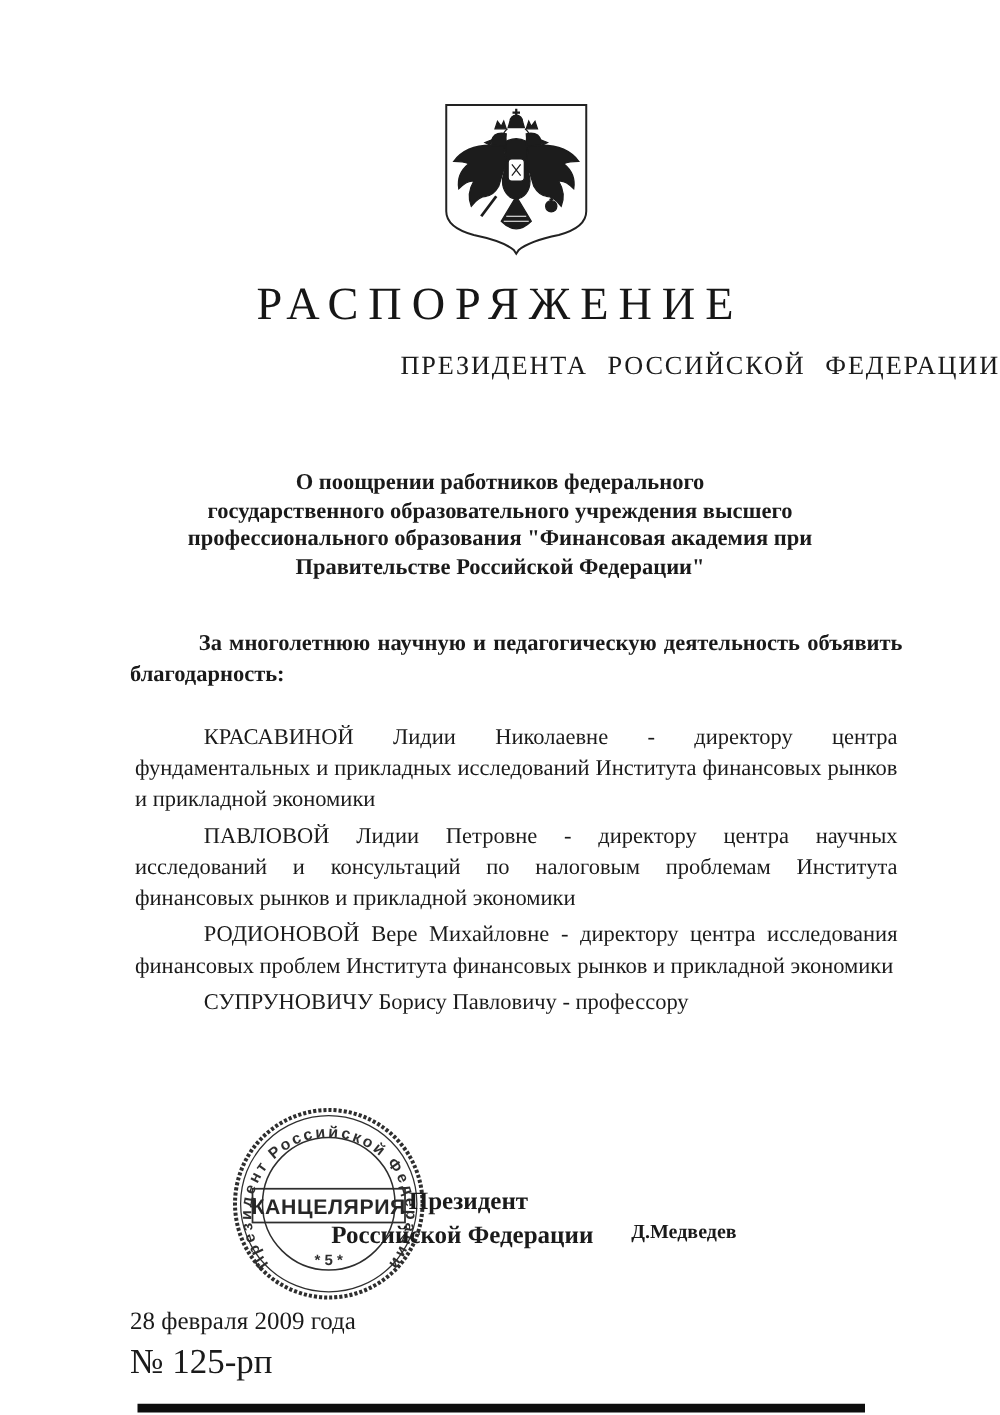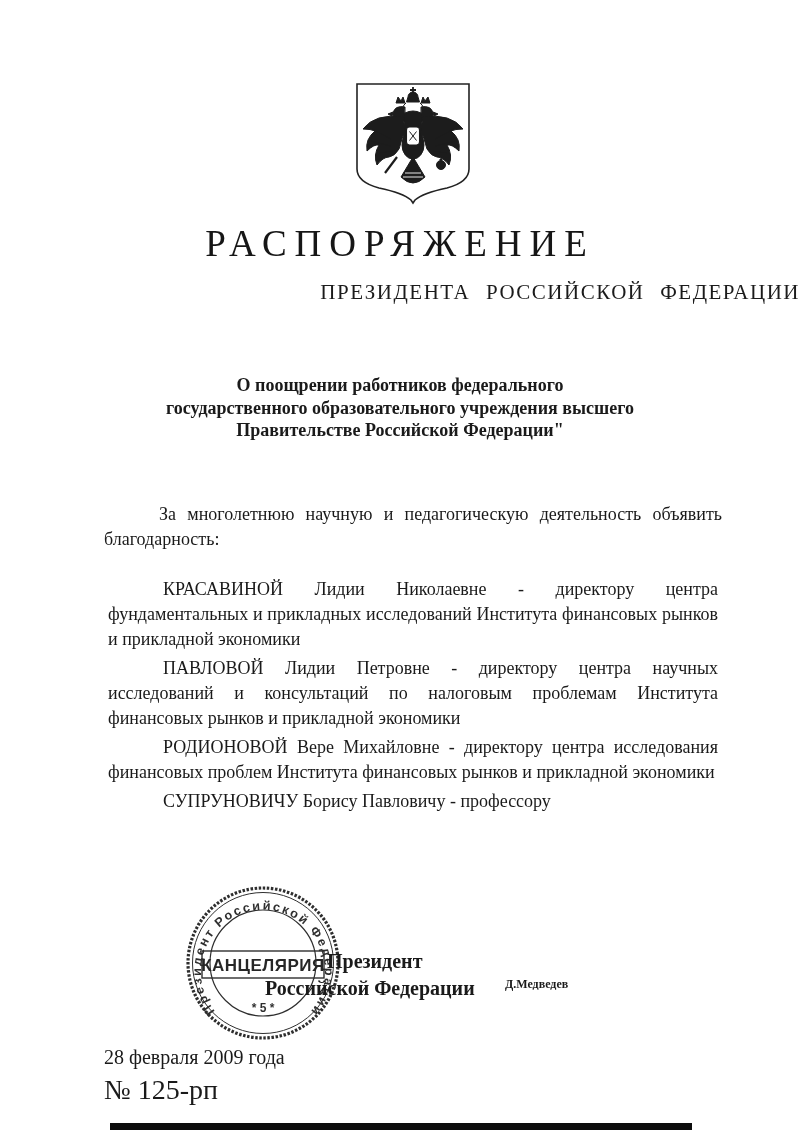--- a/index.html
+++ b/index.html
@@ -29,40 +29,40 @@
   }
   .subject{
     position:absolute;left:90px;top:374px;width:620px;
     text-align:center;font-weight:bold;font-size:18px;line-height:22.5px;
   }
   .body-block{
     position:absolute;left:104px;top:502px;width:618px;
     font-size:18px;line-height:25px;
   }
   .preamble{
-    margin:0 0 25px 0;font-weight:normal;text-align:justify;text-indent:55px;
+    margin:0 0 25px 0;font-weight:bold;text-align:justify;text-indent:55px;
   }
   .recipient{
     margin:4px;text-align:justify;text-indent:55px;
   }
   .stamp{
     position:absolute;left:178px;top:878px;width:170px;height:170px;
     opacity:.92;z-index:1;
   }
   .sig-line1{
     position:absolute;left:327px;top:950px;
     font-weight:bold;font-size:20px;z-index:2;
   }
   .sig-line2{
     position:absolute;left:265px;top:977px;
     font-weight:bold;font-size:20px;z-index:2;
   }
   .sig-name{
     position:absolute;left:505px;top:977px;
-    font-weight:bold;font-size:12px;z-index:2;
+    font-weight:bold;font-size:16px;z-index:2;
   }
   .doc-date{
     position:absolute;left:104px;top:1046px;font-size:20px;
   }
   .doc-number{
     position:absolute;left:104px;top:1074px;font-size:28px;
   }
   .footer-bar{
     position:absolute;left:110px;top:1123px;width:582px;height:7px;
     background:#0d0d0d;
@@ -114,20 +114,21 @@
     <rect x="59.5" y="48" width="13" height="18" rx="3" fill="#ffffff" stroke="#1c1c1c" stroke-width="1.1"></rect>
     <path d="M62.5,52.5 l7,9 M69.5,52.5 l-7,9" fill="none" stroke="#1c1c1c" stroke-width="1"></path>
   </svg>
 
   <div class="doc-title">РАСПОРЯЖЕНИЕ</div>
   <div class="doc-issuer">ПРЕЗИДЕНТА  РОССИЙСКОЙ  ФЕДЕРАЦИИ</div>
 
   <div class="subject">
     <div>О поощрении работников федерального</div>
     <div>государственного образовательного учреждения высшего</div>
+    <div>профессионального образования "Финансовая академия при</div>
     <div>Правительстве Российской Федерации"</div>
   </div>
 
   <div class="body-block">
     <p class="preamble">За многолетнюю научную и педагогическую деятельность объявить благодарность:</p>
     <p class="recipient">КРАСАВИНОЙ Лидии Николаевне - директору центра фундаментальных и прикладных исследований Института финансовых рынков и прикладной экономики</p>
     <p class="recipient">ПАВЛОВОЙ Лидии Петровне - директору центра научных исследований и консультаций по налоговым проблемам Института финансовых рынков и прикладной экономики</p>
     <p class="recipient">РОДИОНОВОЙ Вере Михайловне - директору центра исследования финансовых проблем Института финансовых рынков и прикладной экономики</p>
     <p class="recipient">СУПРУНОВИЧУ Борису Павловичу - профессору</p>
   </div>

